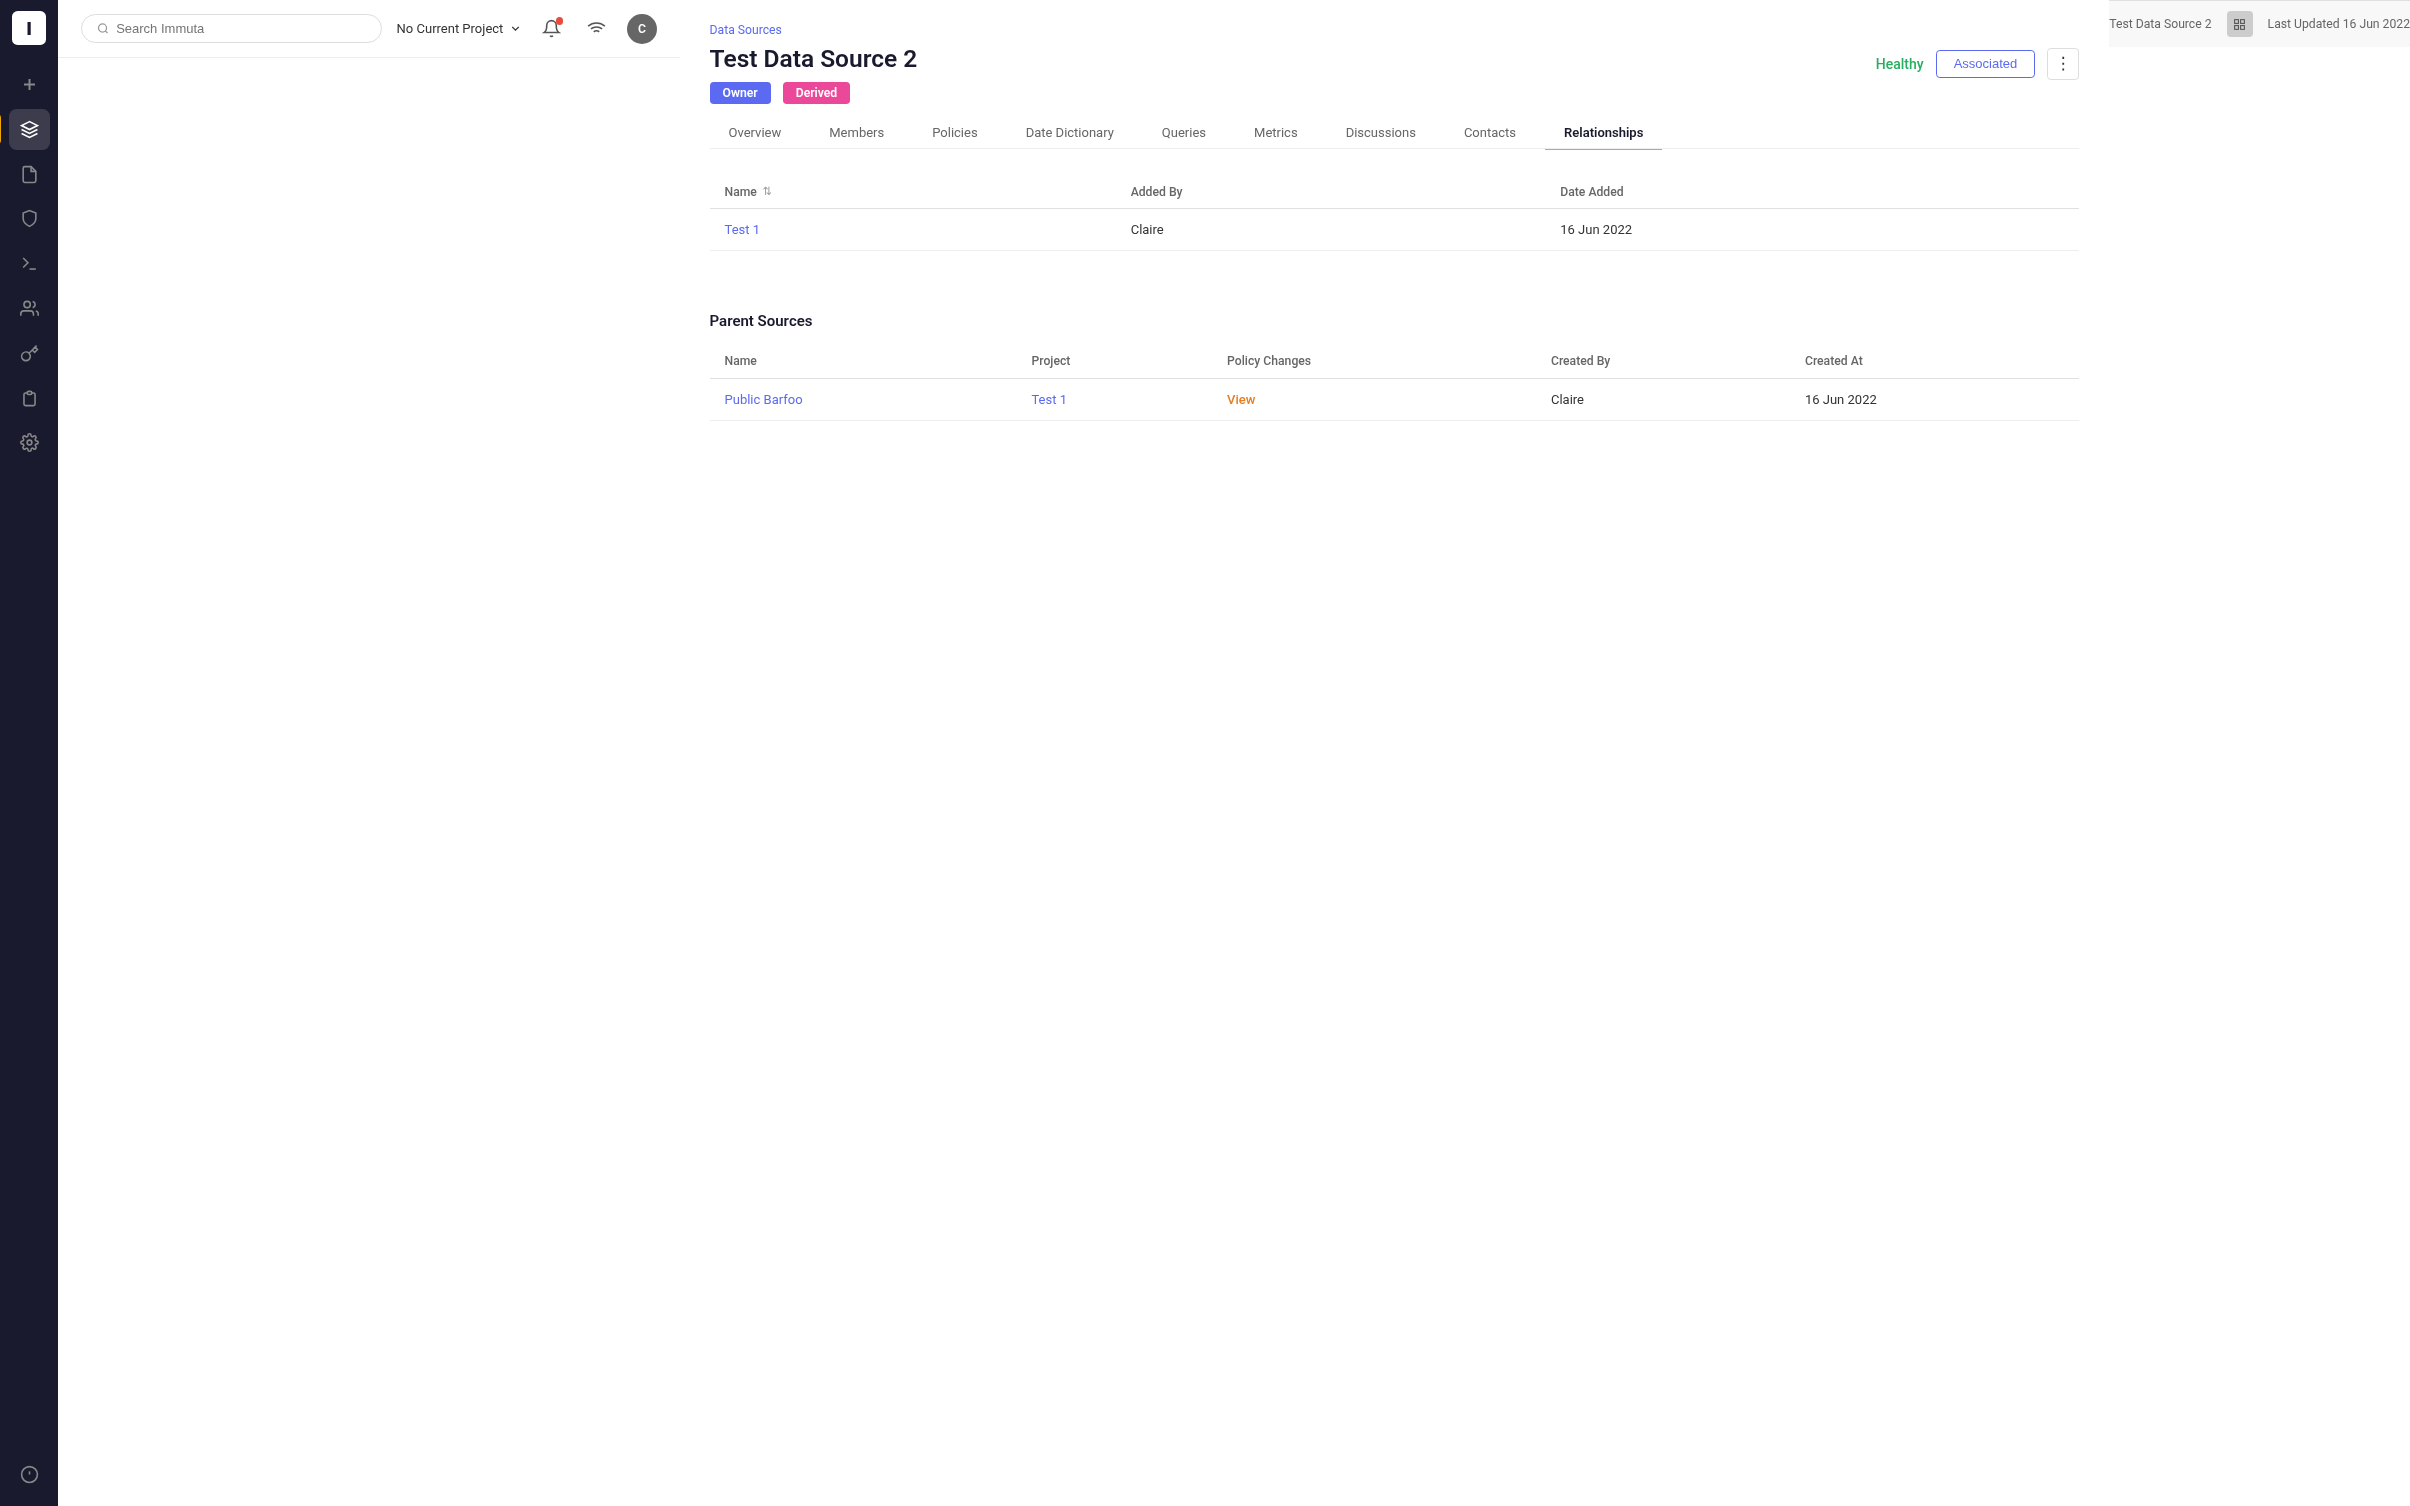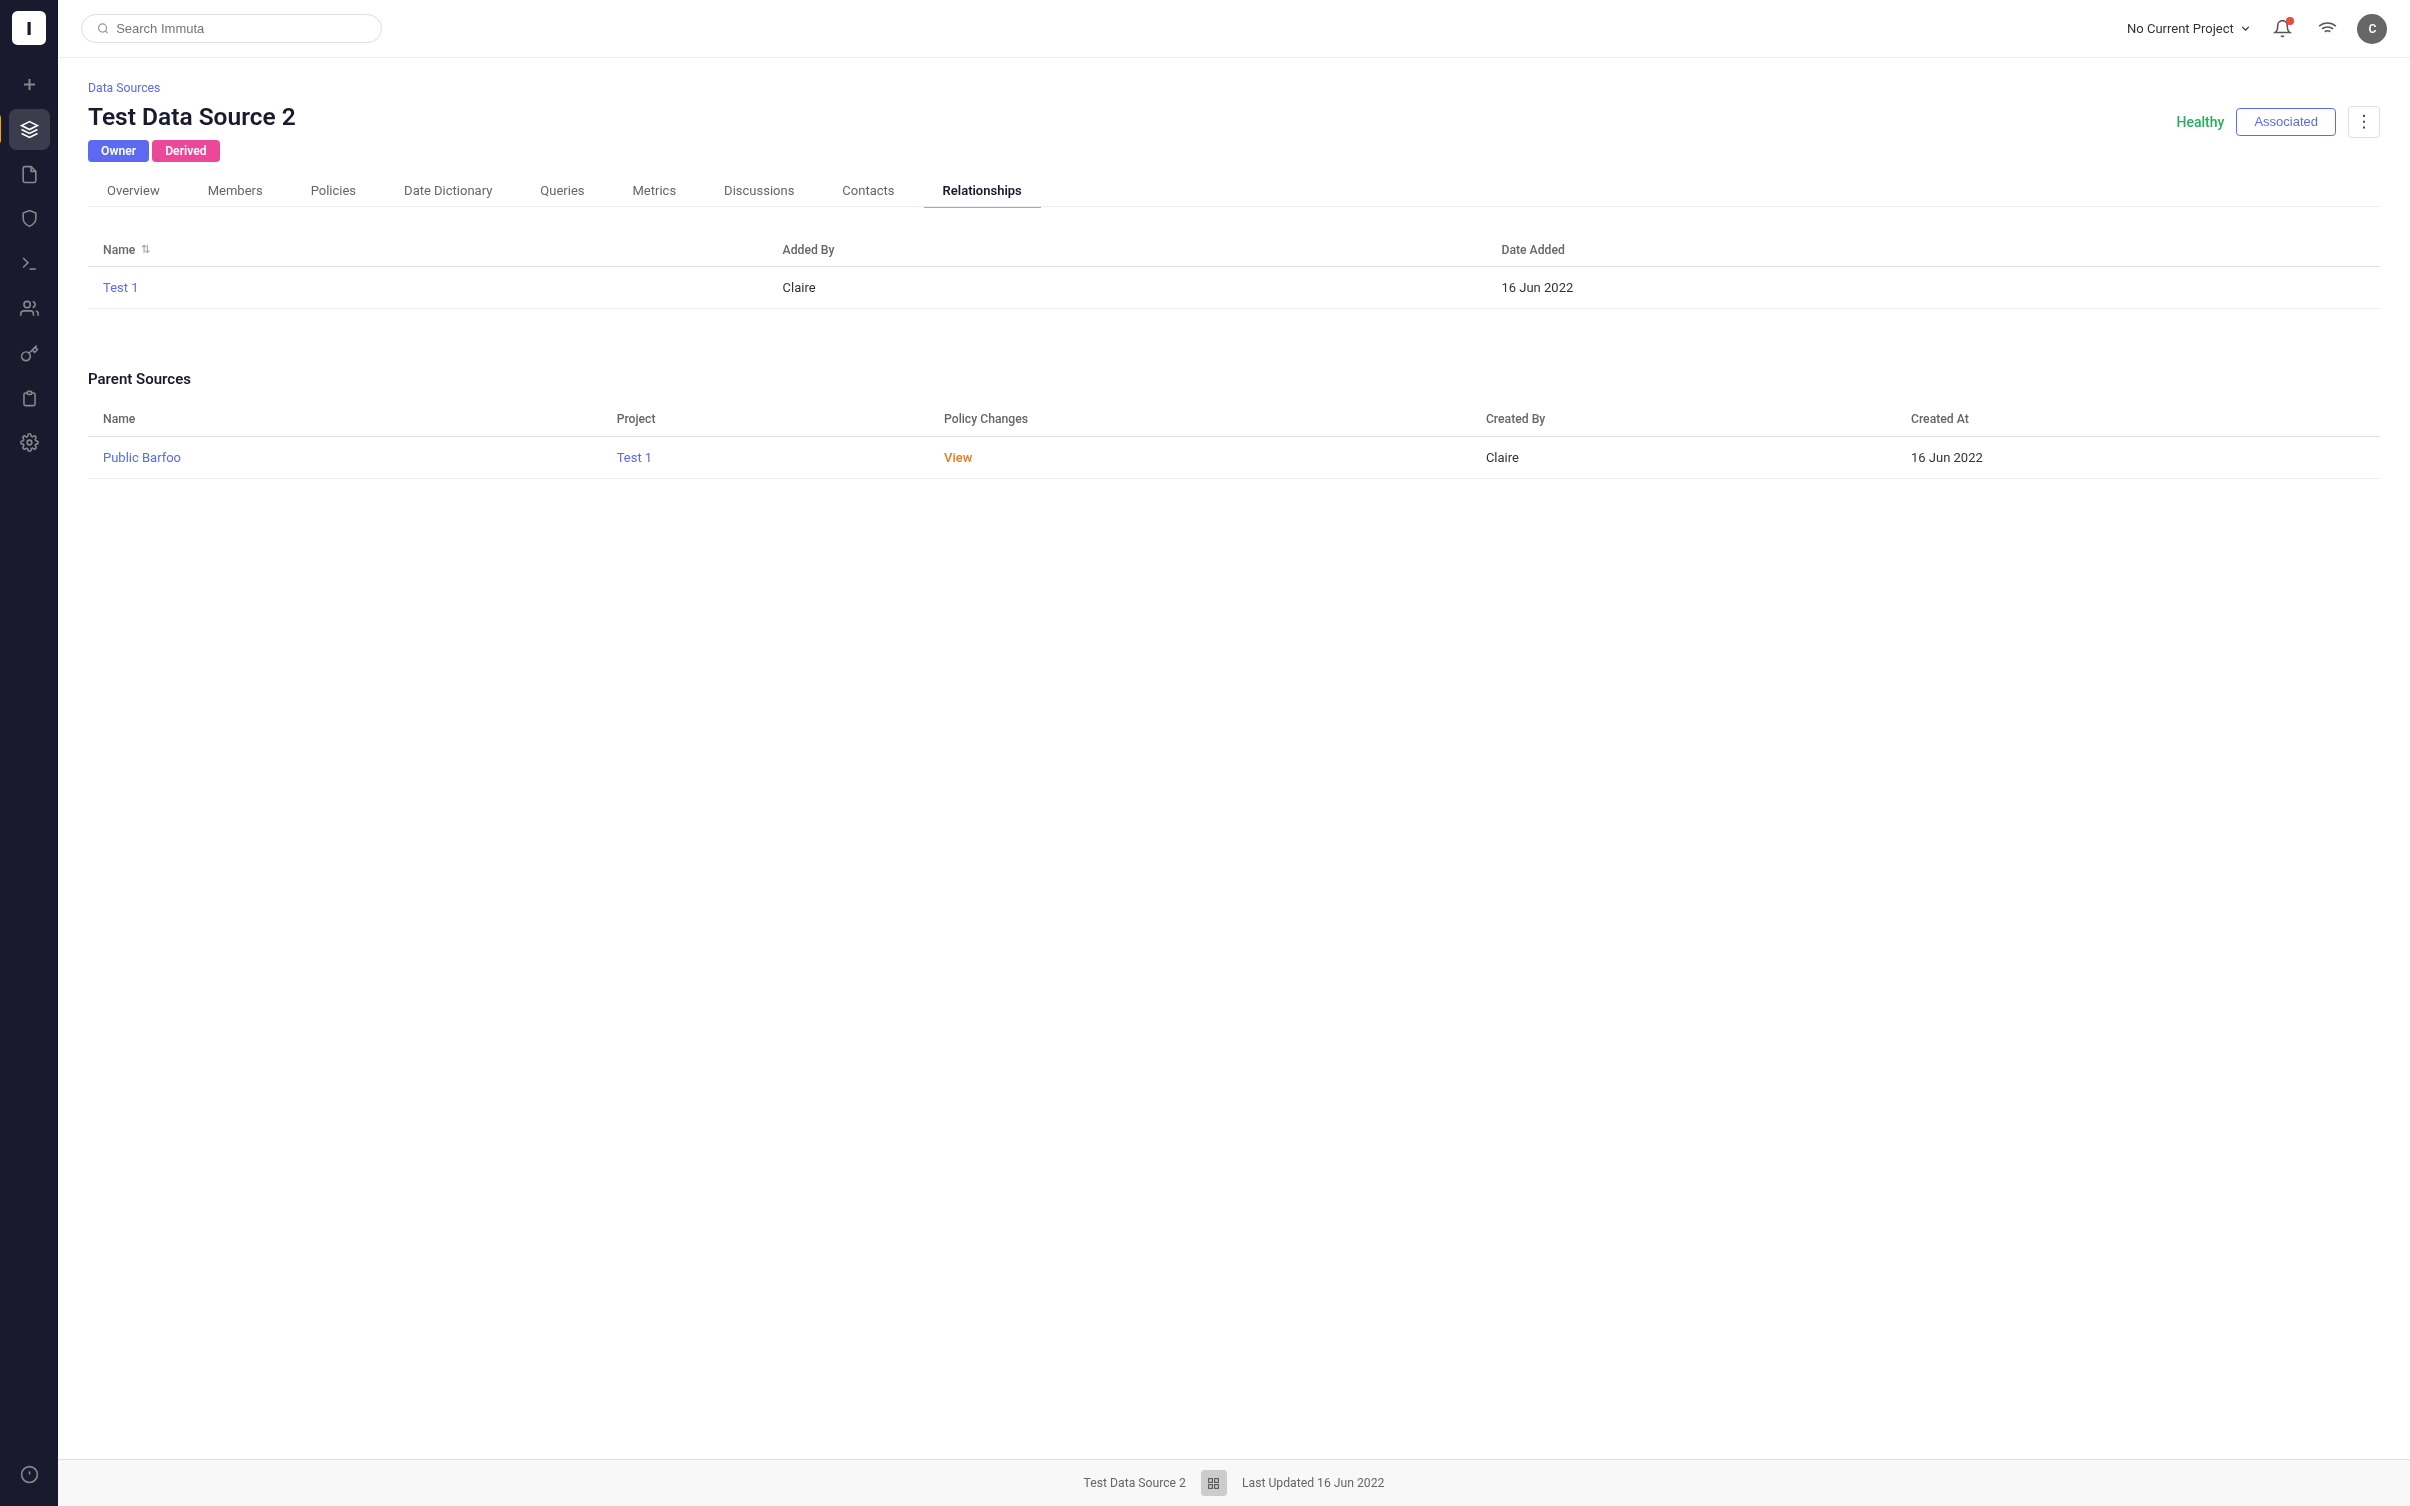--- a/index.html
+++ b/index.html
@@ -44,21 +44,21 @@
       height: 30px;
       background: #f0a500;
       border-radius: 0 3.8px 3.8px 0;
     }
     .sidebar-bottom { margin-top: auto; display: flex; flex-direction: column; align-items: center; gap: 3.8px; }
 
     
     .main {
       flex: 1;
       display: flex;
-      flex-direction: column;
+      flex-direction: row;
       background: white;
       overflow: hidden;
     }
 
     
     .topbar {
       display: flex;
       align-items: center;
       padding: 0 22.6px;
       height: 58px;
@@ -144,21 +144,21 @@
       justify-content: space-between;
       margin-bottom: 11.3px;
     }
     .page-title-section {}
     .page-title {
       font-size: 24.5px;
       font-weight: 600;
       color: #1a1a2e;
       margin-bottom: 9.4px;
     }
-    .badges { display: flex; gap: 3px; align-items: flex-end; }
+    .badges { display: flex; gap: 12px; align-items: flex-end; }
     .badge {
       padding: 3.8px 13px;
       border-radius: 3.8px;
       font-size: 12.2px;
       font-weight: 600;
     }
     .badge-owner { background: #5b6af0; color: white; }
     .badge-derived { background: #ec4899; color: white; }
     .header-actions {
       display: flex;

